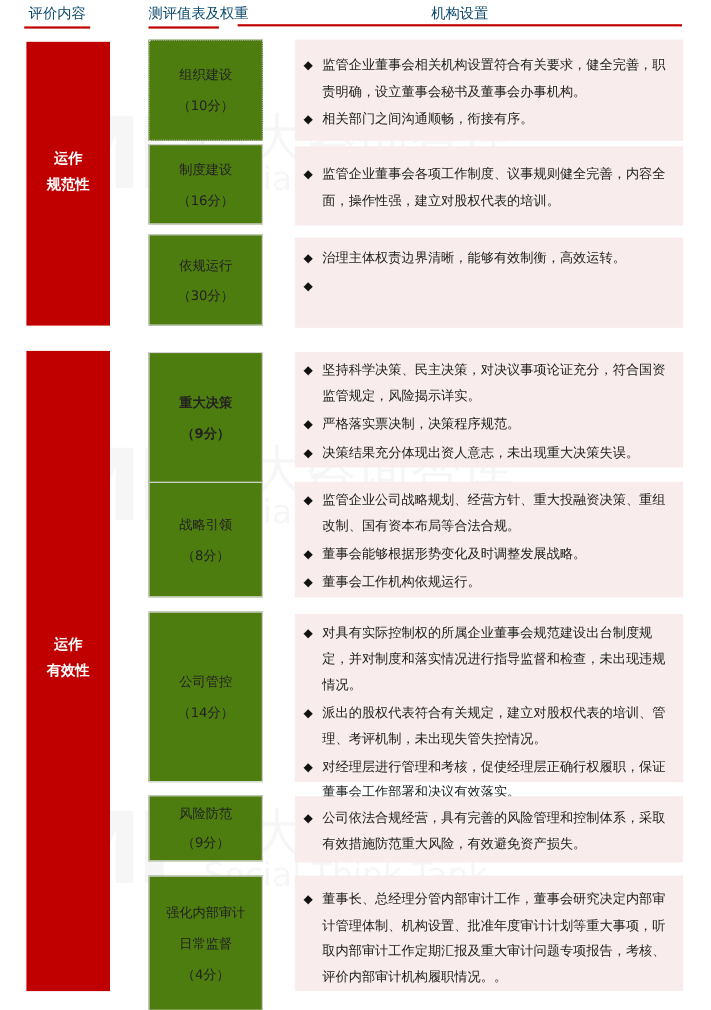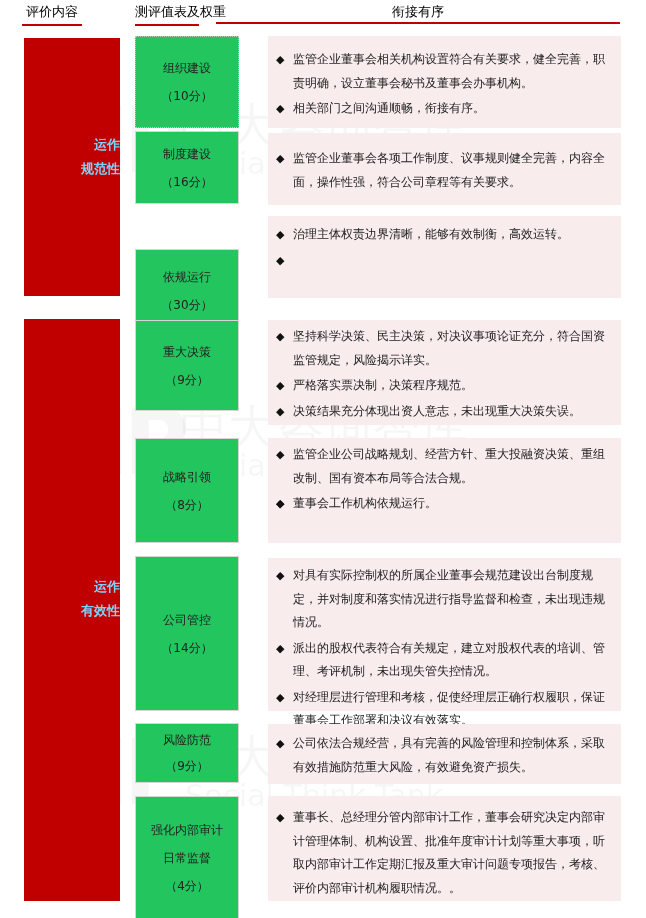--- a/index.html
+++ b/index.html
@@ -1,24 +1,24 @@
 <!DOCTYPE html>
 <html><head>
 <meta charset="utf-8">
 <style>
   html, body { margin:0; padding:0; background:#ffffff; }
   body { width:646px; height:918px; position:relative; overflow:hidden;
          font-family:"DejaVu Sans", "Liberation Sans", sans-serif; color:#222; }
-  .hdr { position:absolute; top:3px; font-size:13px; color:#000000; text-align:center; }
+  .hdr { position:absolute; top:3px; font-size:13px; color:#0c4a6e; text-align:center; }
   .hdr .uline { position:absolute; left:0; right:0; height:2px; background:#c00000; }
-  .cat { position:absolute; left:24px; width:96px; background:#c00000; color:#7dd3fc;
-         font-size:13px; font-weight:bold; text-align:right; line-height:24px; }
+  .cat { position:absolute; left:24px; width:76px; background:#c00000; color:#ffffff;
+         font-size:13px; font-weight:bold; text-align:center; line-height:24px; }
   .cat .lbl { position:absolute; left:0; right:0; }
   .wbox { position:absolute; left:135px; width:104px; border:1px solid #d6d6d6;
-          background:#22c55e; font-size:12px; color:#222; text-align:center;
+          background:#4d7c0f; font-size:12px; color:#222; text-align:center;
           display:flex; flex-direction:column; justify-content:center; align-items:center;
           box-sizing:border-box; line-height:28px; }
   .wbox.dotted { border-style:dotted; border-color:#c8c8c8; }
   .cbox { position:absolute; left:268px; width:353px; background:#f9ecec;
           box-sizing:border-box; padding:8px 10px 0 8px; font-size:12px; color:#222; }
   .pt { position:relative; padding-left:17px; line-height:23.5px; margin-bottom:2px; }
   .pt .dia { position:absolute; left:0; top:0; font-size:11px; color:#111; }
   .wm { position:absolute; pointer-events:none; color:rgba(0,0,0,0.035); }
 </style>
 </head>
@@ -26,21 +26,21 @@
 
 <div class="hdr" style="left:22px;width:60px;">
   <span>评价内容</span>
   <div class="uline" style="top:21px;"></div>
 </div>
 <div class="hdr" style="left:135px;width:64px;white-space:nowrap;">
   <span>测评值表及权重</span>
   <div class="uline" style="top:21px;"></div>
 </div>
 <div class="hdr" style="left:216px;width:404px;">
-  <span>衔接有序</span>
+  <span>机构设置</span>
   <div class="uline" style="top:19px;"></div>
 </div>
 
 <div class="wm" style="left:40px;top:88px;">
   <span style="font-size:90px;font-weight:bold;letter-spacing:-6px;">MP</span>
   <span style="position:absolute;left:140px;top:6px;font-size:48px;white-space:nowrap;">中大咨询智库</span>
   <span style="position:absolute;left:145px;top:58px;font-size:30px;white-space:nowrap;">Social Think Tank</span>
 </div>
 <div class="wm" style="left:40px;top:390px;">
   <span style="font-size:90px;font-weight:bold;letter-spacing:-6px;">MP</span>
@@ -67,56 +67,56 @@
 <div class="cbox" style="top:36px;height:92px;padding-top:12px;">
   <div class="pt"><span class="dia">◆</span><span>监管企业董事会相关机构设置符合有关要求，健全完善，职责明确，设立董事会秘书及董事会办事机构。</span></div>
   <div class="pt"><span class="dia">◆</span><span>相关部门之间沟通顺畅，衔接有序。</span></div>
 </div>
 
 <div class="wbox" style="top:131px;height:73px;">
   <div>制度建设</div>
   <div>（16分）</div>
 </div>
 <div class="cbox" style="top:133px;height:72px;padding-top:14px;">
-  <div class="pt"><span class="dia">◆</span><span>监管企业董事会各项工作制度、议事规则健全完善，内容全面，操作性强，符合公司章程等有关要求。</span></div>
+  <div class="pt"><span class="dia">◆</span><span>监管企业董事会各项工作制度、议事规则健全完善，内容全面，操作性强，建立对股权代表的培训。</span></div>
 </div>
 
-<div class="wbox" style="top:213px;height:83px;margin-top:36px;">
+<div class="wbox" style="top:213px;height:83px;">
   <div>依规运行</div>
   <div>（30分）</div>
 </div>
 <div class="cbox" style="top:216px;height:82px;padding-top:7px;">
   <div class="pt"><span class="dia">◆</span><span>治理主体权责边界清晰，能够有效制衡，高效运转。</span></div>
   <div class="pt"><span class="dia">◆</span></div>
 </div>
 
 <div class="cat" style="top:319px;height:582px;">
   <div class="lbl" style="top:256px;">
     <div>运作</div>
     <div>有效性</div>
   </div>
 </div>
 
-<div class="wbox" style="top:320px;height:91px;">
+<div class="wbox" style="top:320px;height:119px;font-weight:bold;">
   <div>重大决策</div>
   <div>（9分）</div>
 </div>
 <div class="cbox" style="top:320px;height:105px;padding-top:5px;">
   <div class="pt"><span class="dia">◆</span><span>坚持科学决策、民主决策，对决议事项论证充分，符合国资监管规定，风险揭示详实。</span></div>
   <div class="pt"><span class="dia">◆</span><span>严格落实票决制，决策程序规范。</span></div>
   <div class="pt"><span class="dia">◆</span><span>决策结果充分体现出资人意志，未出现重大决策失误。</span></div>
 </div>
 
 <div class="wbox" style="top:438px;height:105px;">
   <div>战略引领</div>
   <div>（8分）</div>
 </div>
 <div class="cbox" style="top:438px;height:105px;padding-top:5px;">
   <div class="pt"><span class="dia">◆</span><span>监管企业公司战略规划、经营方针、重大投融资决策、重组改制、国有资本布局等合法合规。</span></div>
-  <div class="pt"><span class="dia">◆</span></div>
+  <div class="pt"><span class="dia">◆</span><span>董事会能够根据形势变化及时调整发展战略。</span></div>
   <div class="pt"><span class="dia">◆</span><span>董事会工作机构依规运行。</span></div>
 </div>
 
 <div class="wbox" style="top:556px;height:155px;">
   <div>公司管控</div>
   <div>（14分）</div>
 </div>
 <div class="cbox" style="top:558px;height:153px;padding-top:6px;">
   <div class="pt"><span class="dia">◆</span><span>对具有实际控制权的所属企业董事会规范建设出台制度规定，并对制度和落实情况进行指导监督和检查，未出现违规情况。</span></div>
   <div class="pt"><span class="dia">◆</span><span>派出的股权代表符合有关规定，建立对股权代表的培训、管理、考评机制，未出现失管失控情况。</span></div>

